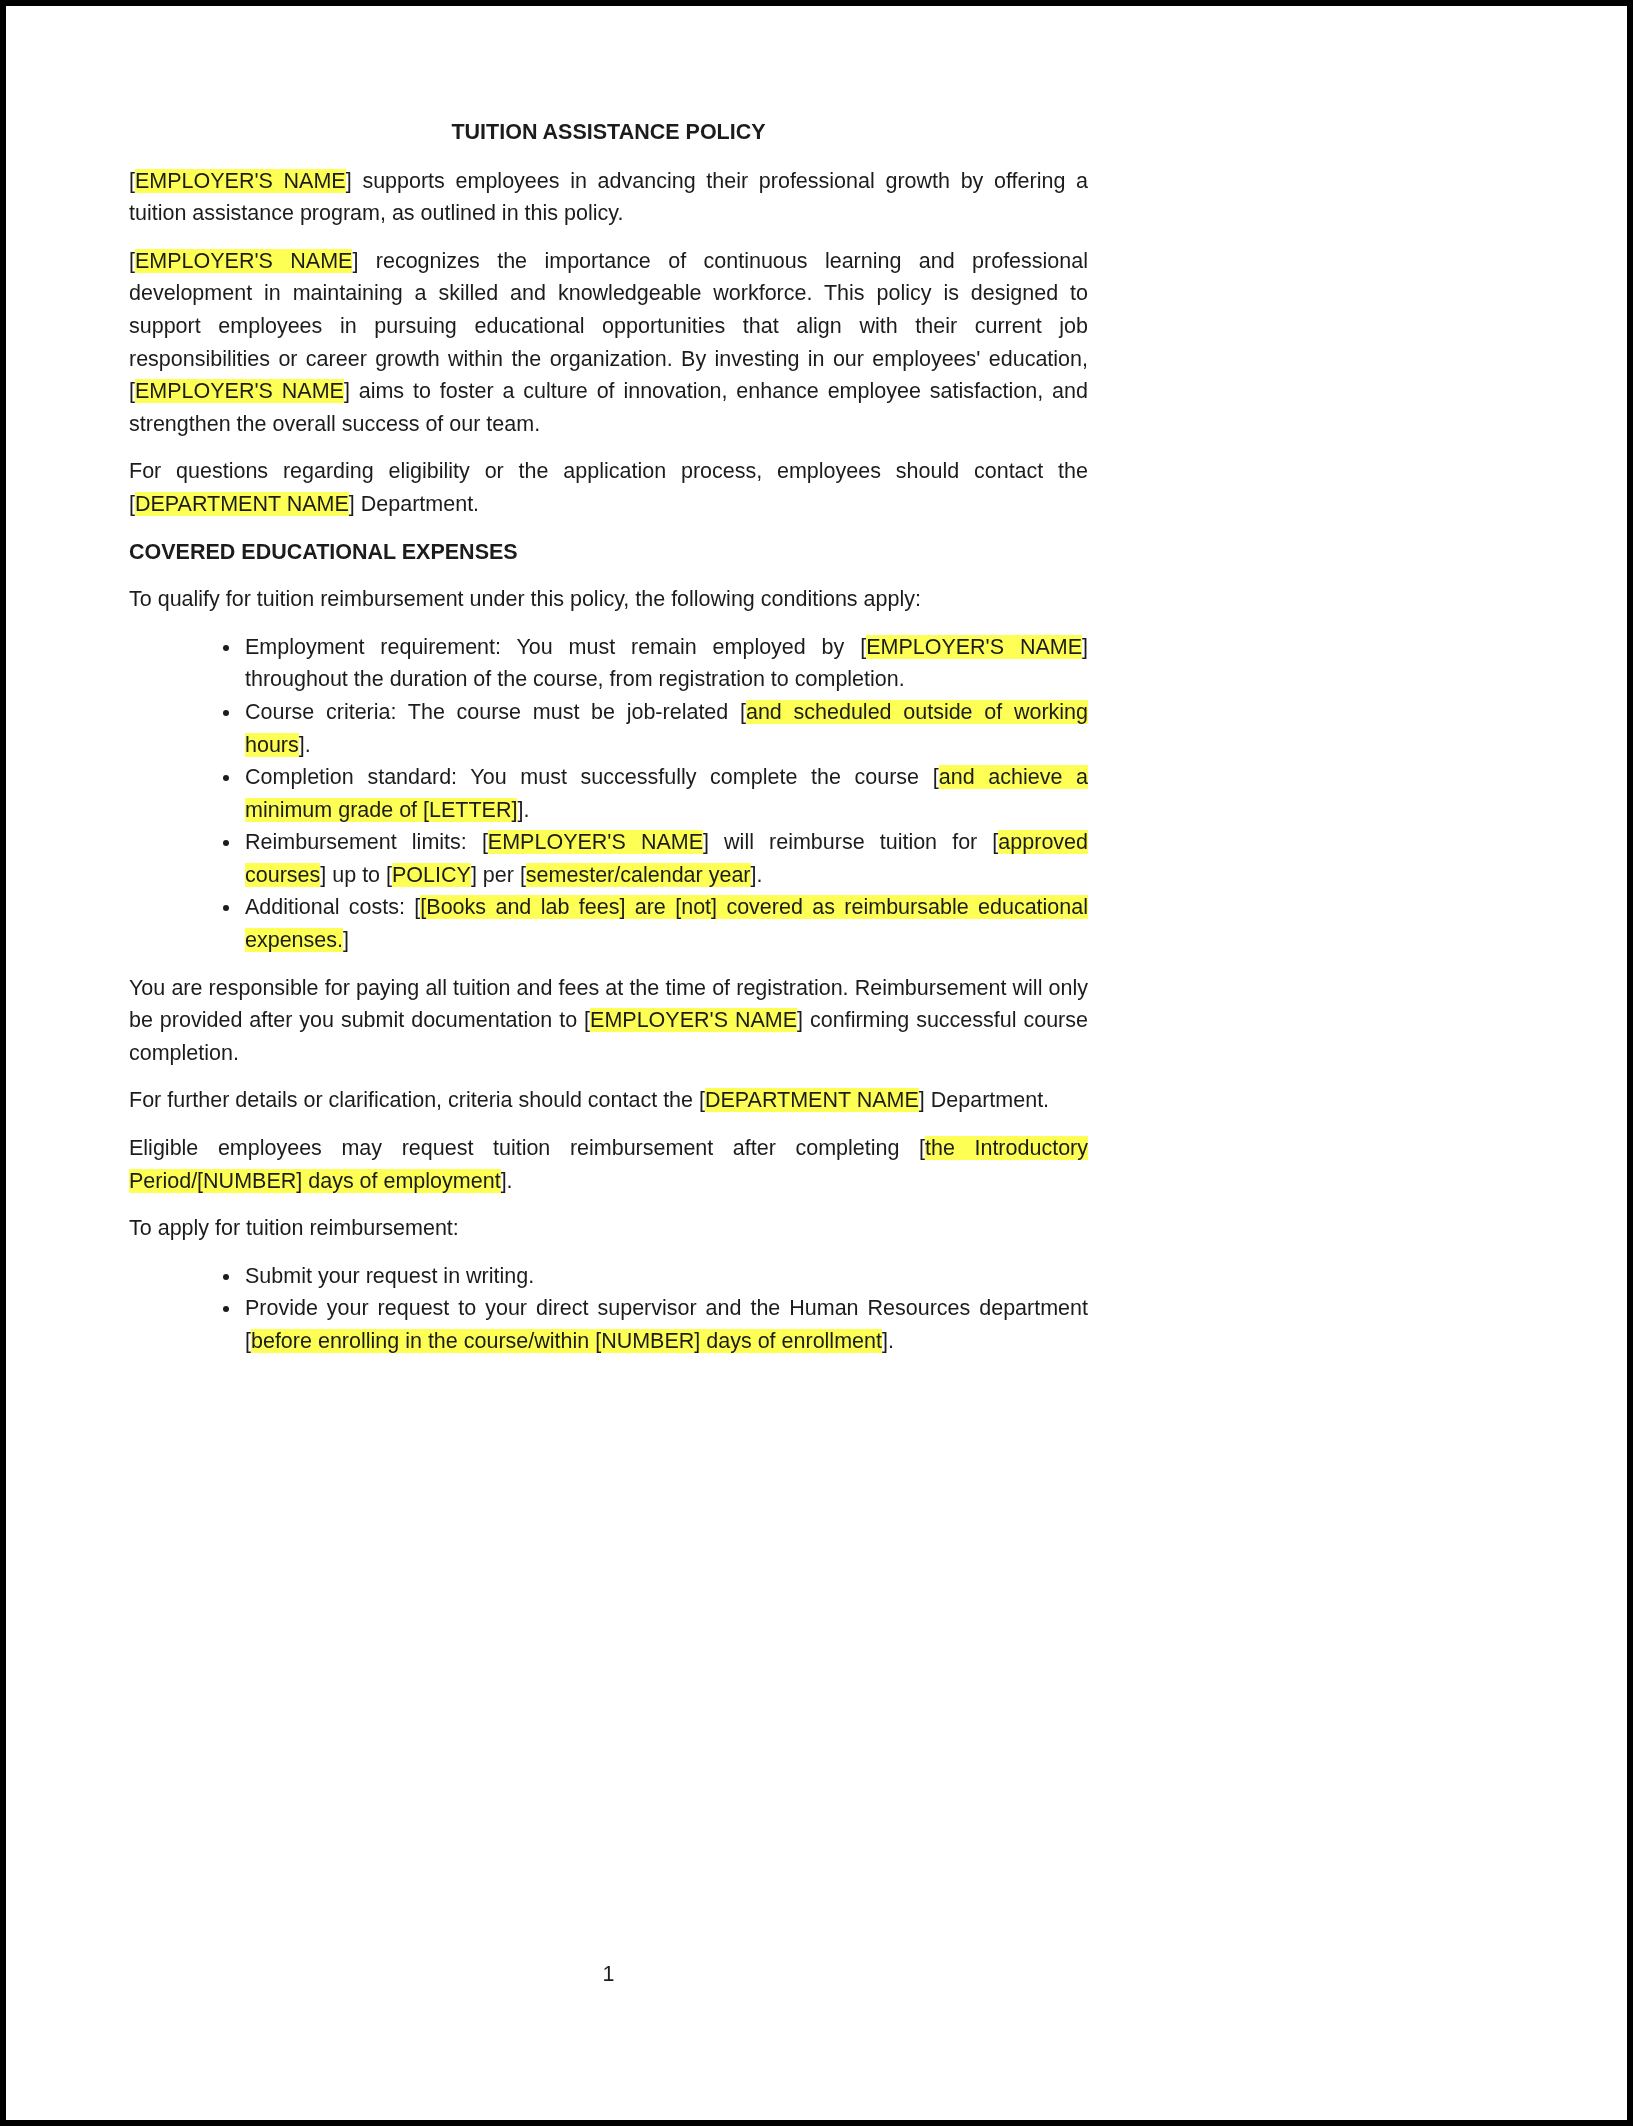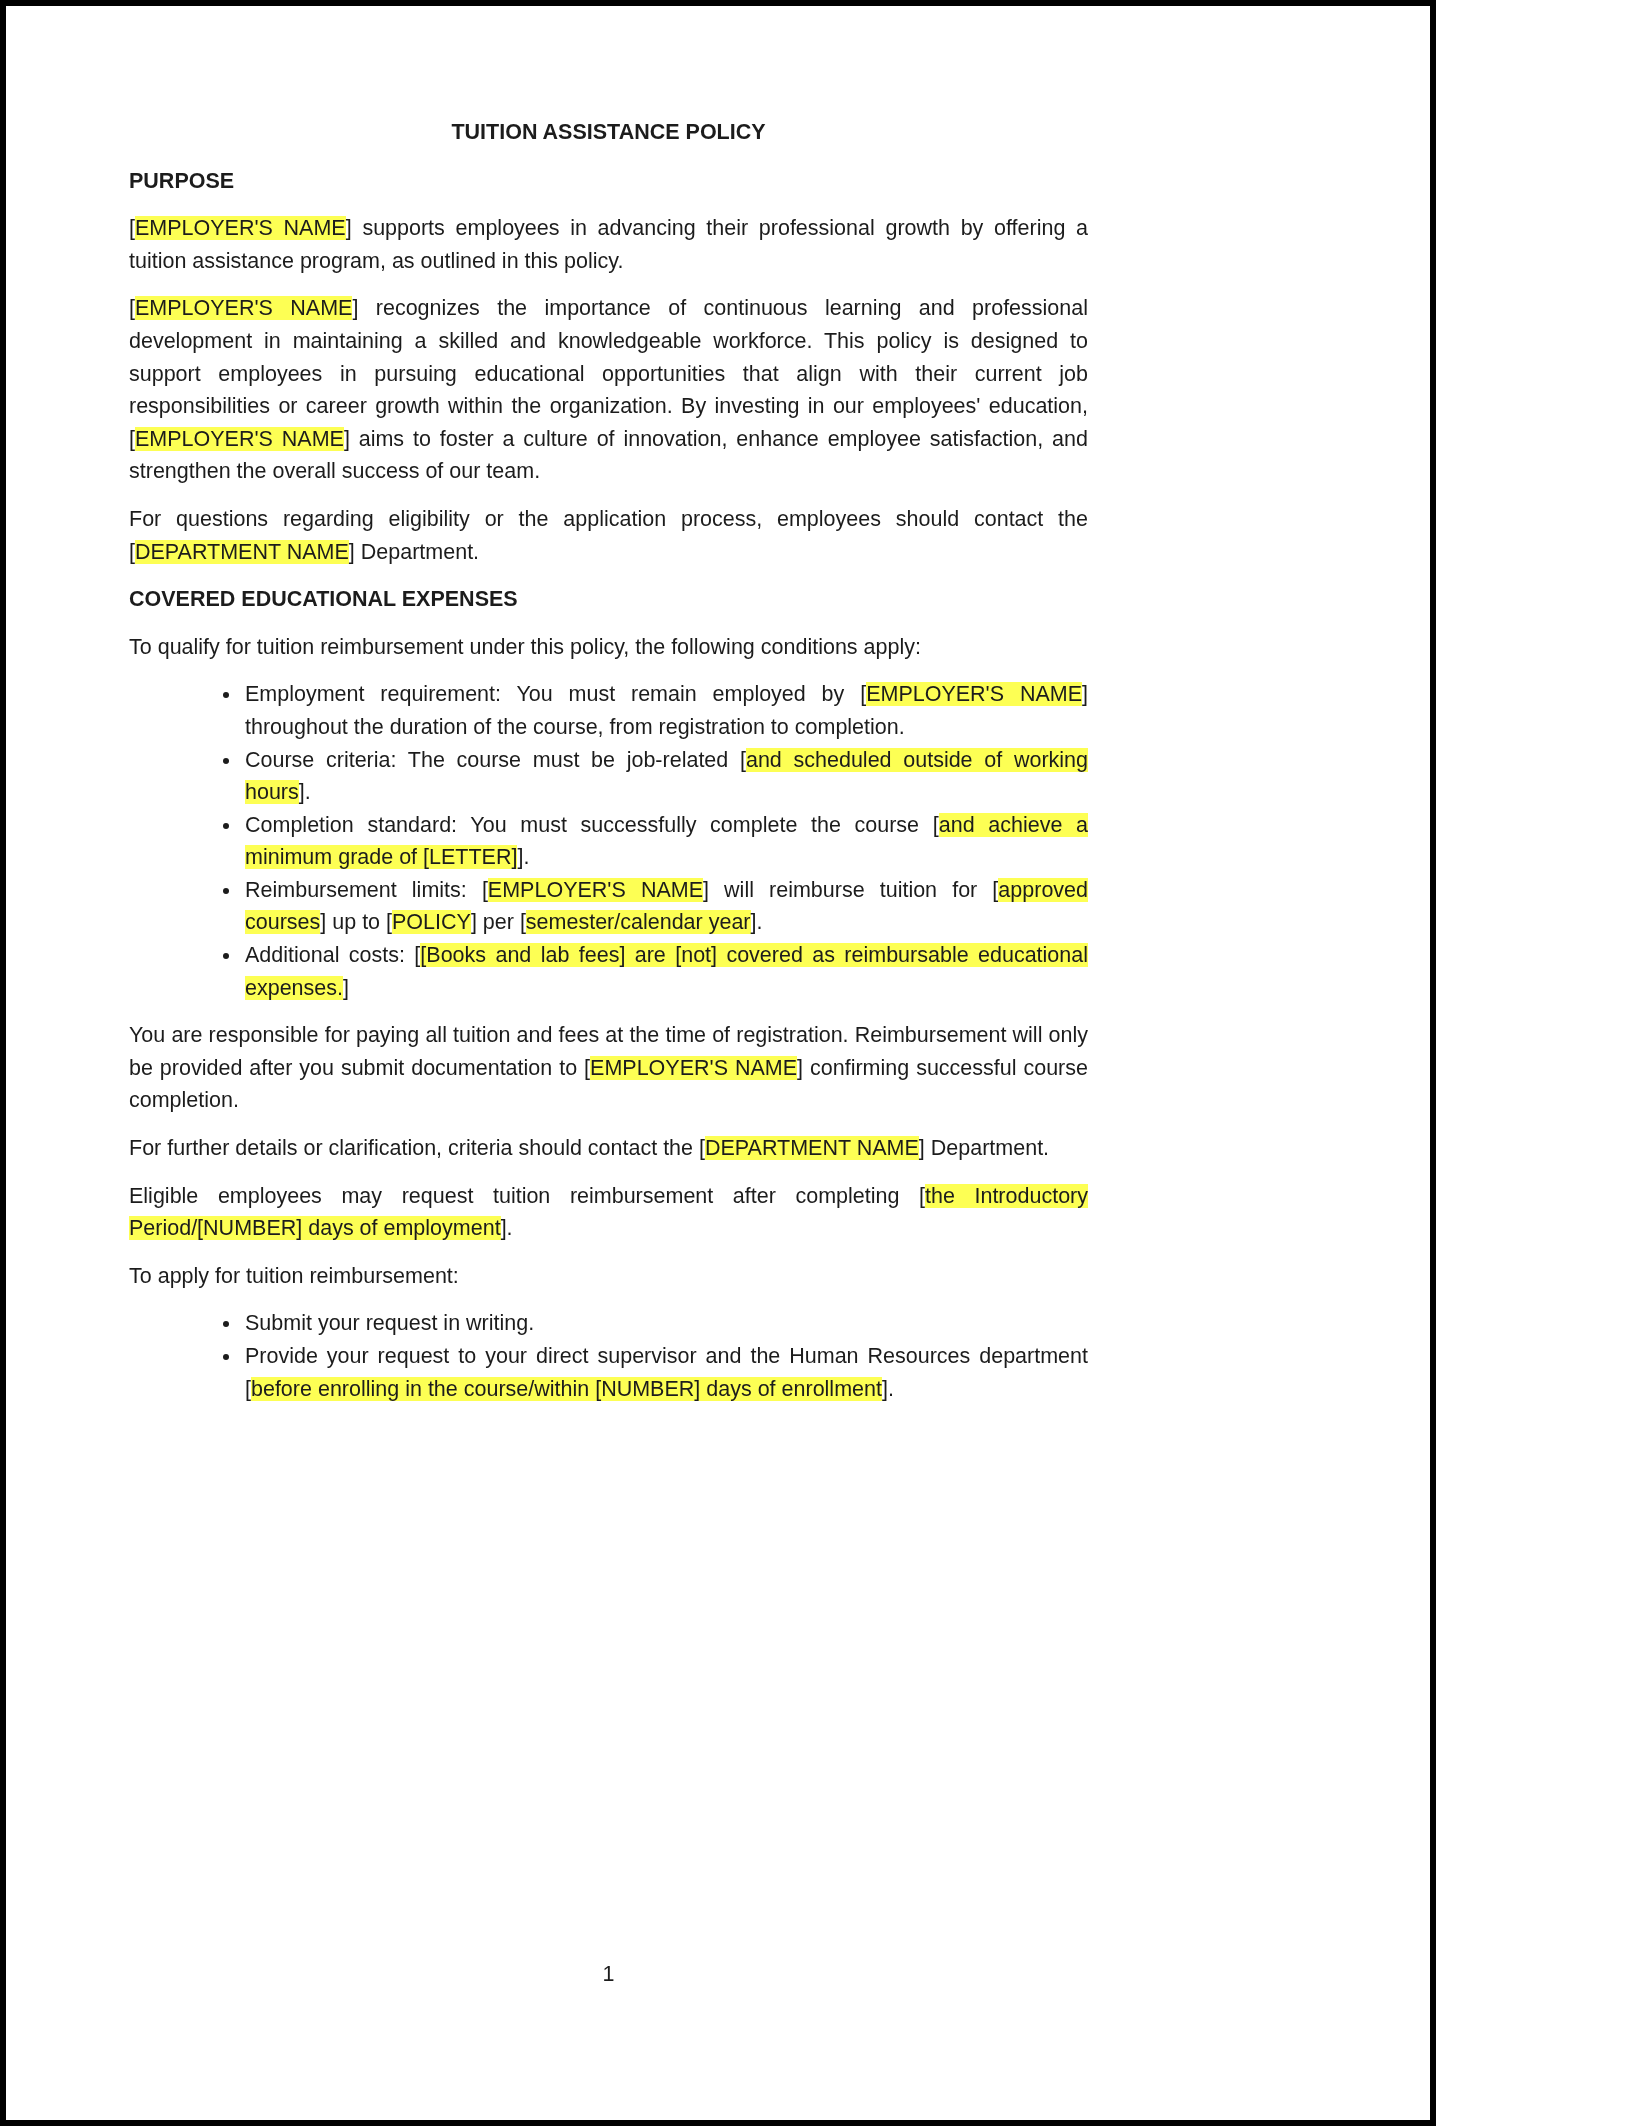--- a/index.html
+++ b/index.html
@@ -1,18 +1,18 @@
 <!DOCTYPE html>
 <html style="--hl-color: #fdff54;"><head>
 <meta charset="utf-8">
 <style>
   * { margin: 0; padding: 0; box-sizing: border-box; }
   html, body { background: #ffffff; }
   .frame {
-    width: 1436px;
+    width: 1633px;
     height: 2126px;
     border: 6px solid #000000;
     background: #ffffff;
     position: relative;
     font-family: "Liberation Sans", sans-serif;
     color: #1c1c1c;
     overflow: hidden;
   }
   .content {
     position: absolute;
@@ -56,21 +56,20 @@
     font-size: 21.5px;
   }
 </style>
 </head>
 <body>
 
 <div class="frame" style="color: rgb(28, 28, 28);">
   <div class="content">
     <div class="doc-title">TUITION ASSISTANCE POLICY</div>
     <div>
-        <h2 class="section-heading">PURPOSE</h2>
         <p class="para"><span>[</span><span class="hl">EMPLOYER'S NAME</span><span>] supports employees in advancing their professional growth by offering a tuition assistance program, as outlined in this policy.</span></p>
         <p class="para"><span>[</span><span class="hl">EMPLOYER'S NAME</span><span>] recognizes the importance of continuous learning and professional development in maintaining a skilled and knowledgeable workforce. This policy is designed to support employees in pursuing educational opportunities that align with their current job responsibilities or career growth within the organization. By investing in our employees' education, [</span><span class="hl">EMPLOYER'S NAME</span><span>] aims to foster a culture of innovation, enhance employee satisfaction, and strengthen the overall success of our team.</span></p>
         <p class="para"><span>For questions regarding eligibility or the application process, employees should contact the [</span><span class="hl">DEPARTMENT NAME</span><span>] Department.</span></p>
         <h2 class="section-heading">COVERED EDUCATIONAL EXPENSES</h2>
         <p class="para"><span>To qualify for tuition reimbursement under this policy, the following conditions apply:</span></p>
         <ul class="bullets">
           <li><span>Employment requirement: You must remain employed by [</span><span class="hl">EMPLOYER'S NAME</span><span>] throughout the duration of the course, from registration to completion.</span></li>
           <li><span>Course criteria: The course must be job-related [</span><span class="hl">and scheduled outside of working hours</span><span>].</span></li>
           <li><span>Completion standard: You must successfully complete the course [</span><span class="hl">and achieve a minimum grade of [LETTER]</span><span>].</span></li>
           <li><span>Reimbursement limits: [</span><span class="hl">EMPLOYER'S NAME</span><span>] will reimburse tuition for [</span><span class="hl">approved courses</span><span>] up to [</span><span class="hl">POLICY</span><span>] per [</span><span class="hl">semester/calendar year</span><span>].</span></li>

